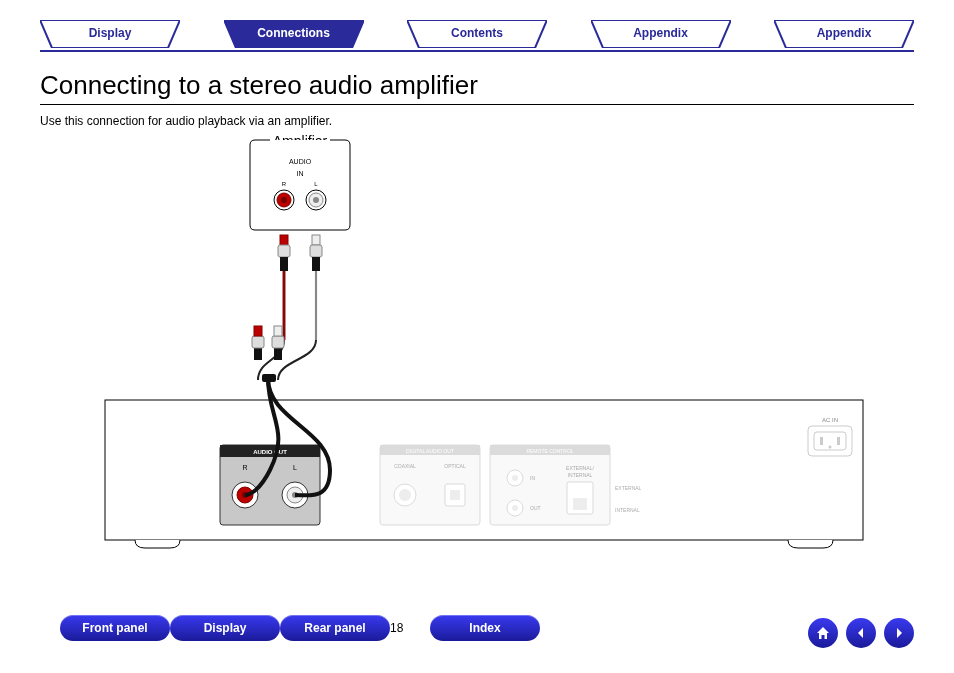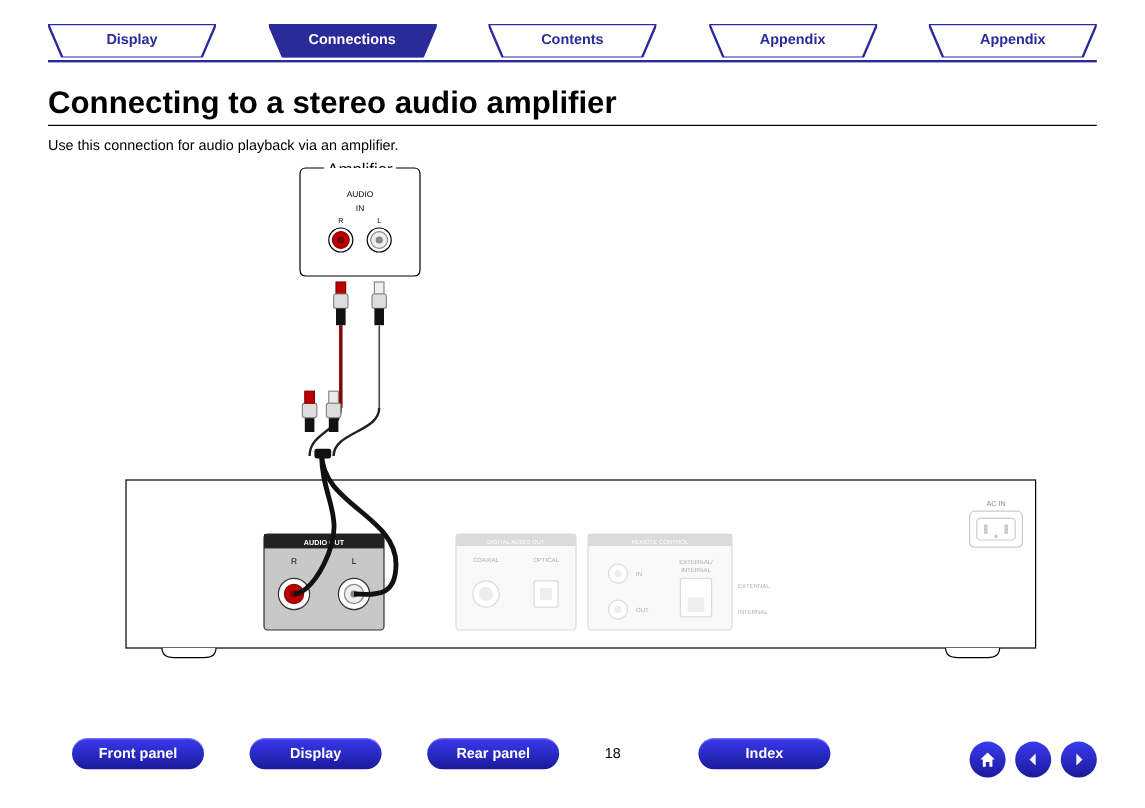--- a/index.html
+++ b/index.html
@@ -46,21 +46,21 @@
     position:absolute;
     left:40px; right:40px; top:50px;
     height:0;
     border-bottom:2px solid #2a2a9a;
   }
   
   .heading {
     position:absolute;
     left:40px; top:70px;
     font-size:26px;
-    font-weight:bold;
+    font-weight:normal;
     color:#000;
   }
   .rule2 {
     position:absolute;
     left:40px; right:40px; top:104px;
     border-bottom:1px solid #000;
   }
   .subtext {
     position:absolute;
     left:40px; top:114px;
@@ -264,21 +264,21 @@
         <rect x="234" y="196" width="8" height="10" fill="#eee" stroke="#888"></rect>
       </g>
 
       <path d="M228 248 C228 290, 290 300, 290 340 C290 370, 270 365, 255 365" stroke="#111" stroke-width="4" fill="none"></path>
       <path d="M228 248 C228 288, 250 300, 230 340 C220 360, 210 365, 205 365" stroke="#111" stroke-width="4" fill="none"></path>
 
       <rect x="222" y="244" width="14" height="8" rx="2" fill="#111"></rect>
     </svg>
   </div>
 
-  <div class="footer" style="padding-left:60px; gap:38px;">
+  <div class="footer" style="padding-left:60px; ">
     <div class="pill"><span>Front panel</span></div>
     <div class="pill"><span>Display</span></div>
     <div class="pill"><span>Rear panel</span></div>
     <div class="pagenum">18</div>
     <div class="pill"><span>Index</span></div>
   </div>
 
   <div class="nav-icons">
     <div class="circle-btn">
       <svg width="16" height="16" viewBox="0 0 16 16">

